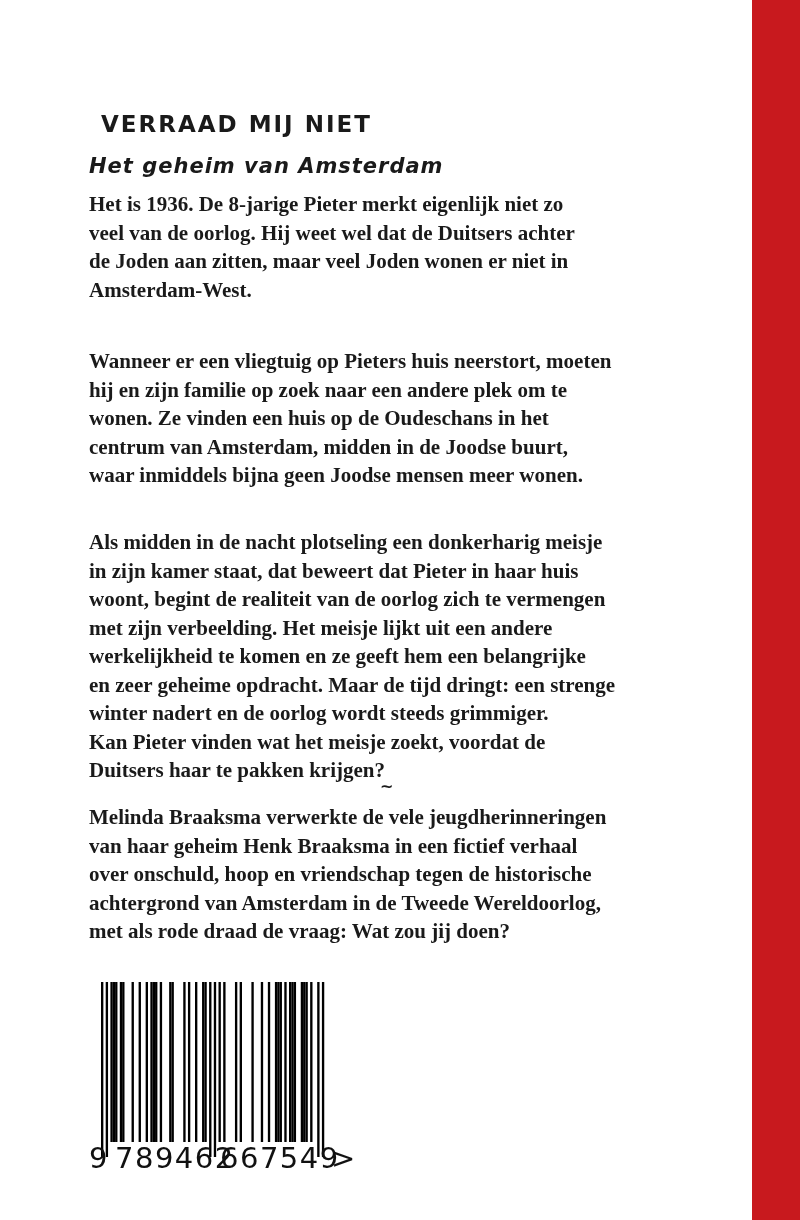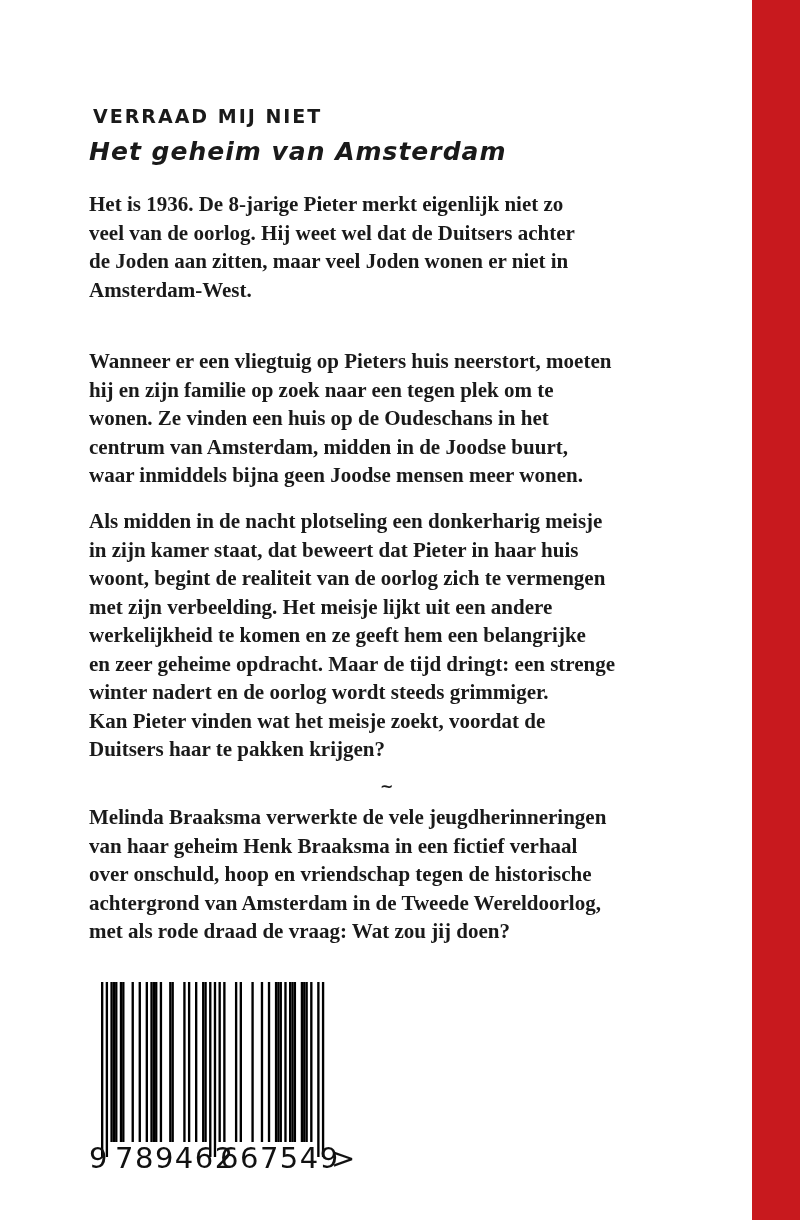--- a/index.html
+++ b/index.html
@@ -1,46 +1,46 @@
 <!DOCTYPE html>
 <html><head>
 <meta charset="utf-8">
 <style>
   html, body { margin:0; padding:0; }
   body { width:800px; height:1220px; background:#ffffff; position:relative; overflow:hidden; }
   .red-band { position:absolute; left:752px; top:0; width:48px; height:1220px; background:#c8191e; }
   .content { position:absolute; left:89px; top:95px; width:640px; }
-  .title { font-family:"DejaVu Sans", sans-serif; font-weight:bold; font-size:19px; letter-spacing:2px; color:#1a1a1a; margin:4px; line-height:34px; }
-  .subtitle { font-family:"DejaVu Sans", sans-serif; font-weight:bold; font-style:italic; font-size:25px; letter-spacing:1px; color:#1a1a1a; margin:6px 0 0 0; line-height:26px; }
+  .title { font-family:"DejaVu Sans", sans-serif; font-weight:bold; font-size:23px; letter-spacing:2px; color:#1a1a1a; margin:12px; line-height:34px; }
+  .subtitle { font-family:"DejaVu Sans", sans-serif; font-weight:bold; font-style:italic; font-size:21px; letter-spacing:1px; color:#1a1a1a; margin:6px 0 0 0; line-height:26px; }
   .body { font-family:"Liberation Serif", serif; font-weight:bold; font-size:21px; line-height:28.5px; color:#1a1a1a; }
   .para { margin:0; white-space:pre-line; }
   .p1 { position:absolute; top:95px; }
   .p2 { position:absolute; top:252px; }
-  .p3 { position:absolute; top:412px; }
+  .p3 { position:absolute; top:433px; }
   .p4 { position:absolute; top:708px; }
   .ornament { position:absolute; left:291px; top:678px; font-family:"DejaVu Sans", sans-serif; font-size:16px; color:#1a1a1a; }
   .barcode { position:absolute; left:89px; top:982px; }
   .barcode svg { display:block; }
 </style>
 </head>
 <body>
 
 <div class="red-band"></div>
 
 <div class="content">
   <h1 class="title">VERRAAD MIJ NIET</h1>
   <h2 class="subtitle">Het geheim van Amsterdam</h2>
 
   <div class="body">
     <p class="para p1">Het is 1936. De 8-jarige Pieter merkt eigenlijk niet zo
 veel van de oorlog. Hij weet wel dat de Duitsers achter
 de Joden aan zitten, maar veel Joden wonen er niet in
 Amsterdam-West.</p>
     <p class="para p2">Wanneer er een vliegtuig op Pieters huis neerstort, moeten
-hij en zijn familie op zoek naar een tegen plek om te
+hij en zijn familie op zoek naar een andere plek om te
 wonen. Ze vinden een huis op de Oudeschans in het
 centrum van Amsterdam, midden in de Joodse buurt,
 waar inmiddels bijna geen Joodse mensen meer wonen.</p>
     <p class="para p3">Als midden in de nacht plotseling een donkerharig meisje
 in zijn kamer staat, dat beweert dat Pieter in haar huis
 woont, begint de realiteit van de oorlog zich te vermengen
 met zijn verbeelding. Het meisje lijkt uit een andere
 werkelijkheid te komen en ze geeft hem een belangrijke
 en zeer geheime opdracht. Maar de tijd dringt: een strenge
 winter nadert en de oorlog wordt steeds grimmiger.

